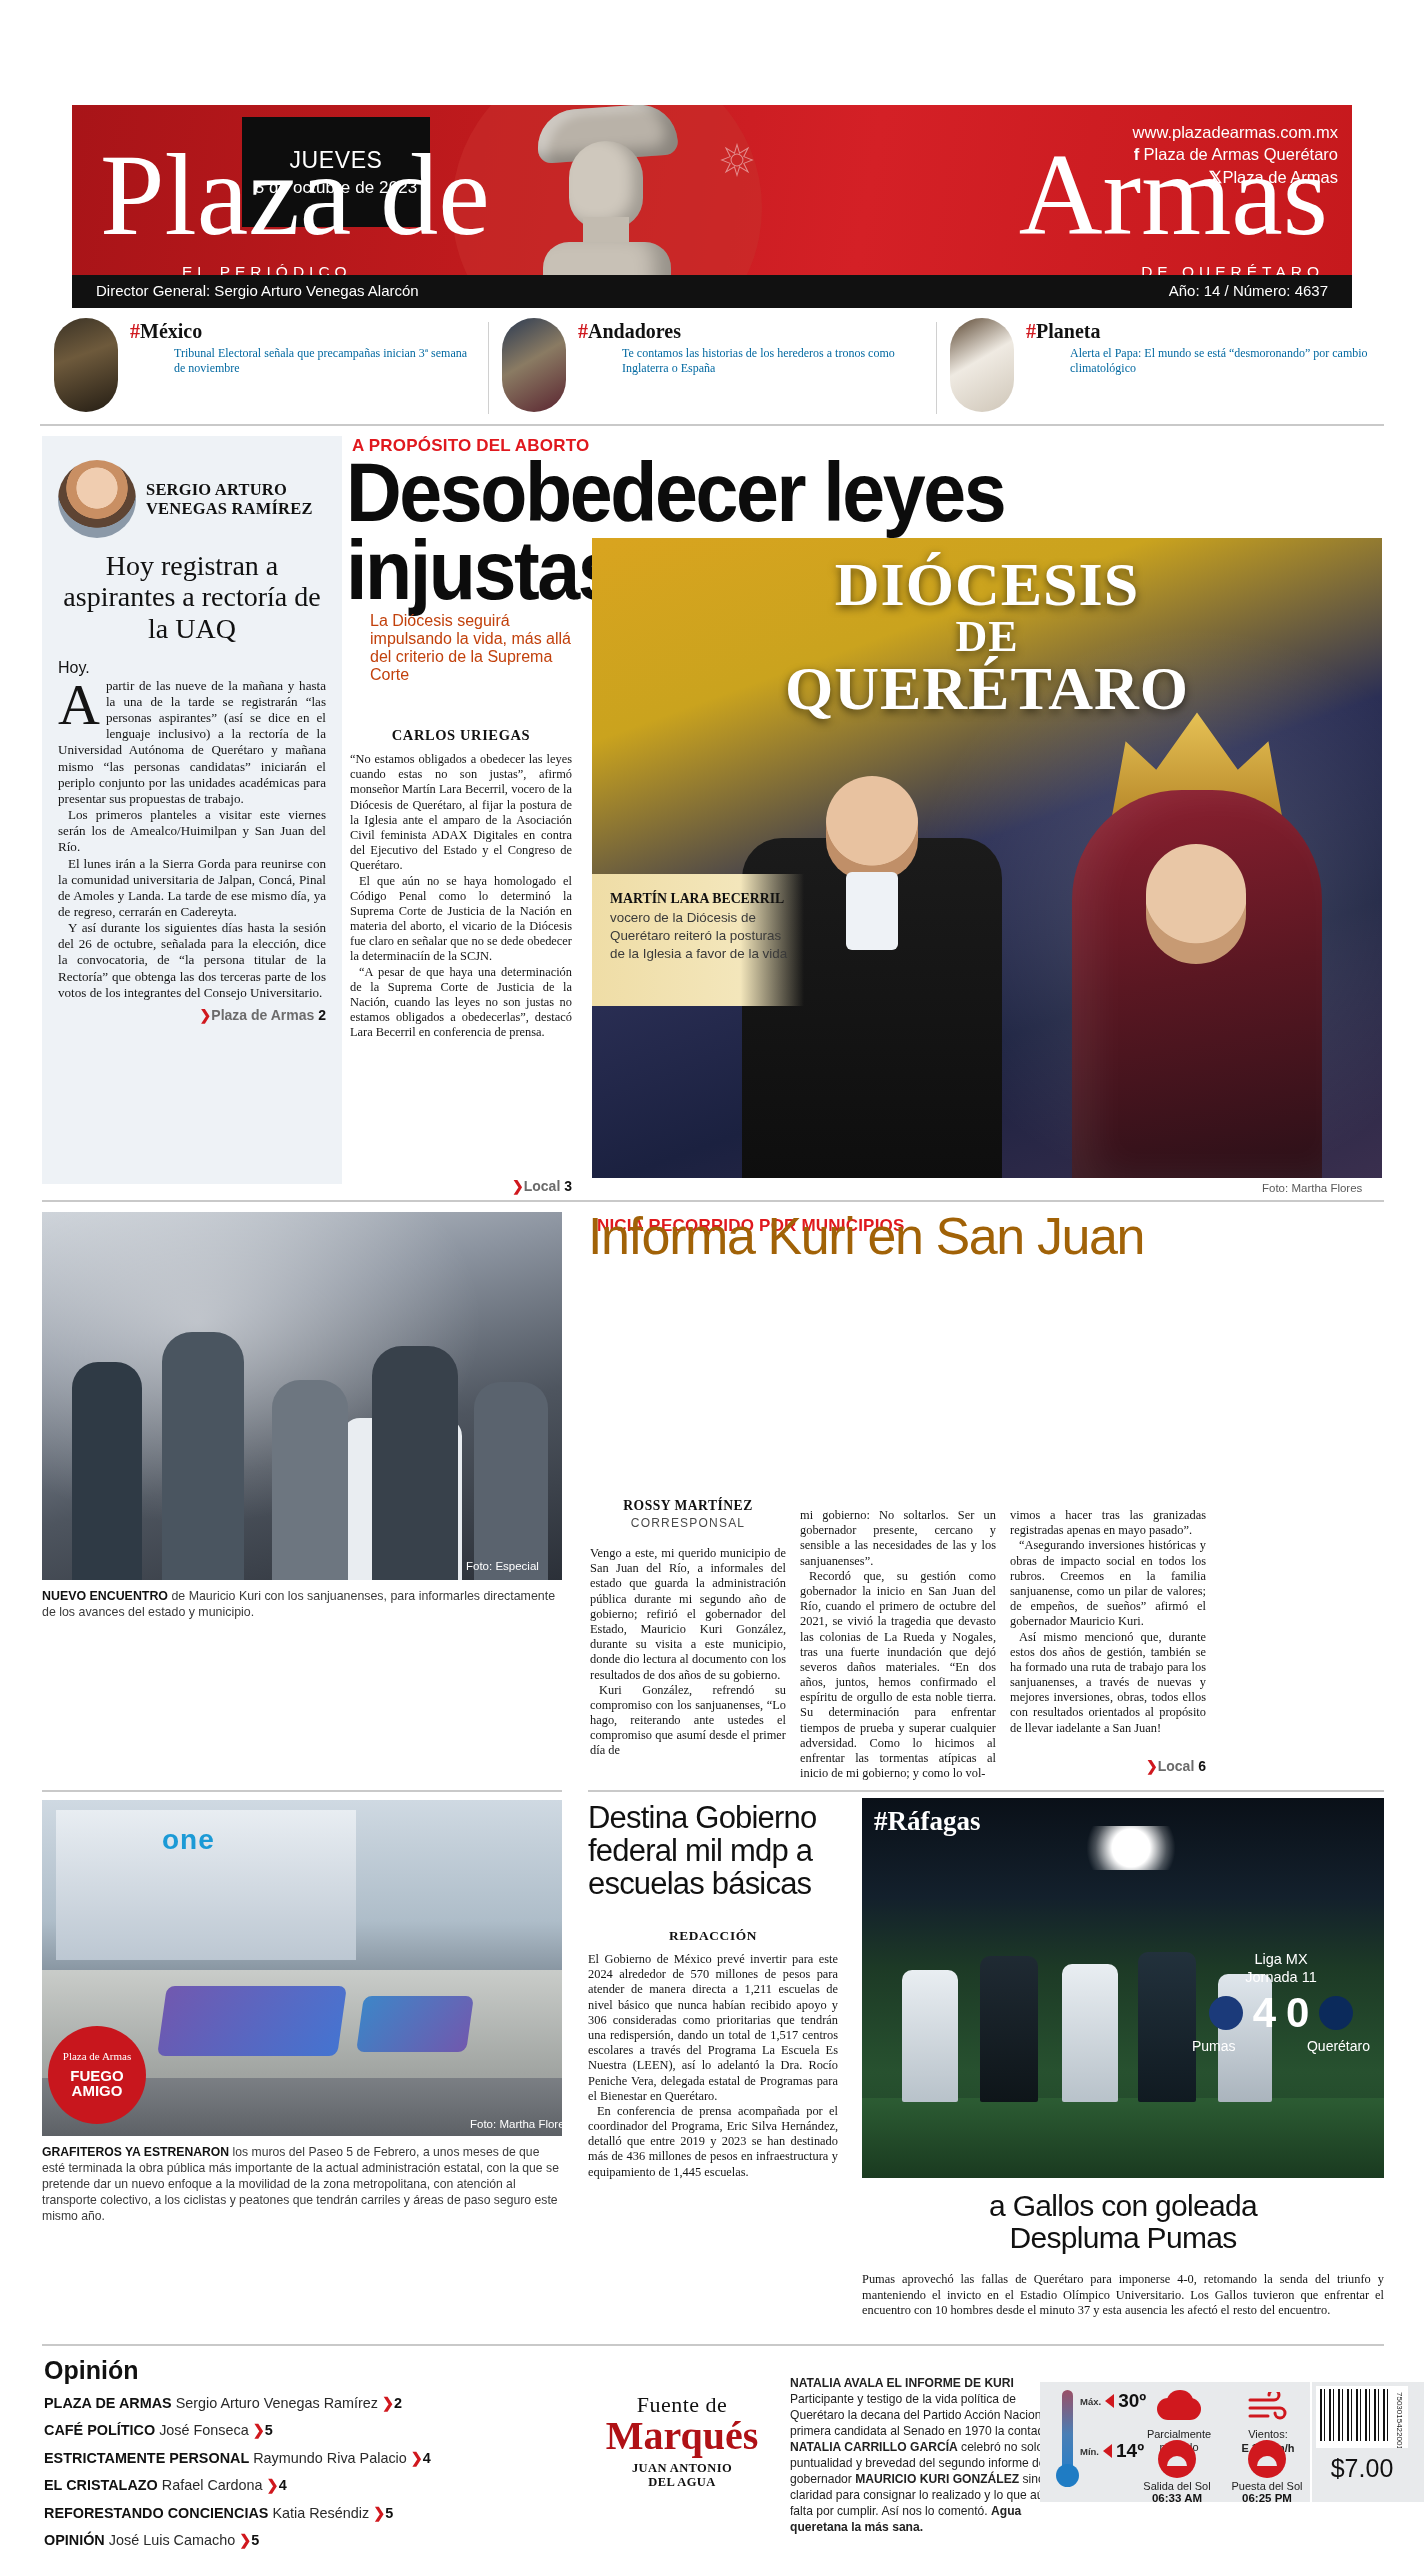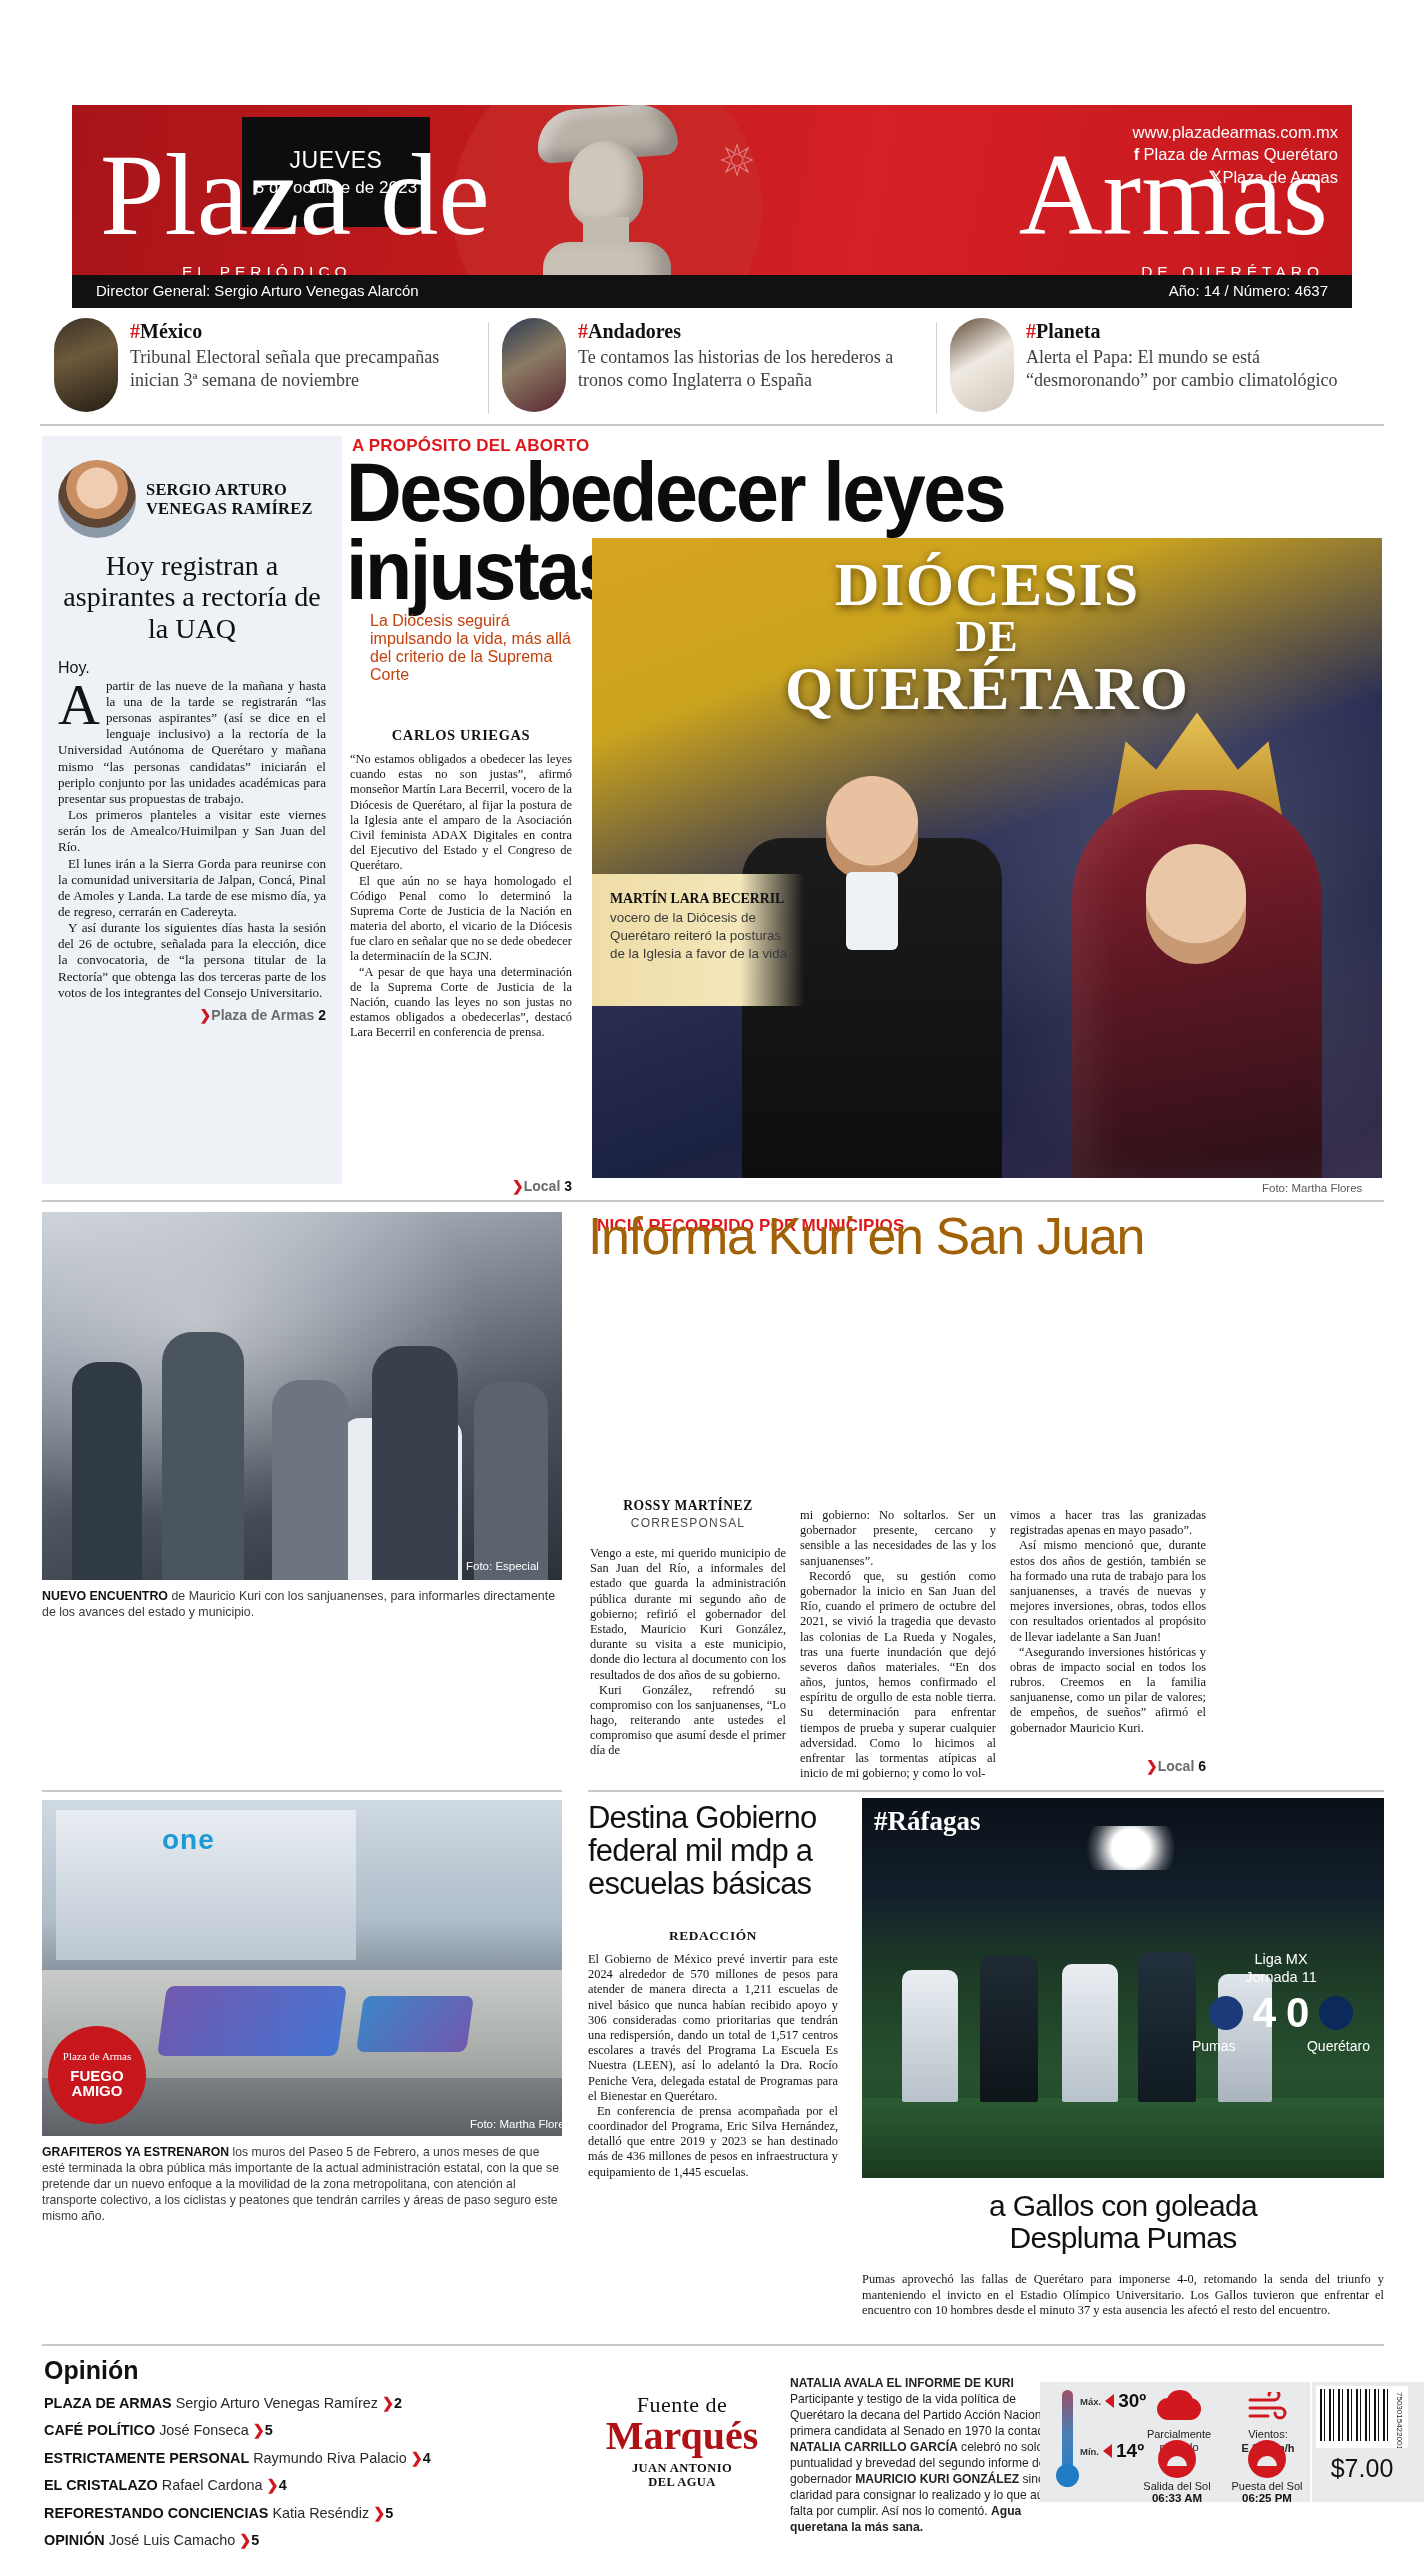--- a/index.html
+++ b/index.html
@@ -82,21 +82,21 @@
   
   .teasers { position:absolute; left:40px; top:318px; width:1344px; height:100px; display:flex; }
   .teaser { flex:1; display:flex; gap:12px; padding:0 14px; position:relative;justify-content:space-between; }
   .teaser + .teaser::before {
     content:""; position:absolute; left:0; top:4px; bottom:4px; width:1px; background:#d0d0d0;
   }
   .t-thumb { width:64px; height:94px; border-radius:34px; flex:0 0 64px; overflow:hidden; }
   .t-body { flex:1; padding-top:2px; }
   .t-tag { font-family:"Liberation Serif", serif; font-weight:700; font-size:20px; color:#111; }
   .t-tag .hash { color:#d0181e; }
-  .t-txt { font-family:"Liberation Serif", serif; font-size:18px; line-height:1.28; color:#404040; margin-top:3px; }
+  .t-txt { font-family:"Liberation Serif", serif; font-size:12px; line-height:1.28; color:#0369a1; margin-top:3px;margin-left:44px; }
 
   .thumb-a { background:linear-gradient(160deg,#3b3326,#6e5a3c 40%,#241d14); }
   .thumb-b { background:linear-gradient(150deg,#2b3a52,#8a7b63 45%,#5a2430); }
   .thumb-c { background:linear-gradient(150deg,#5a4631,#efeae2 45%,#cfc6b8); }
 
   .rule-full { position:absolute; left:40px; top:424px; width:1344px; height:2px; background:#c9c9c9; }
 
   
   .opcol {
     position:absolute; left:42px; top:436px; width:300px; height:748px;
@@ -587,22 +587,22 @@
   <div class="kcol" id="kcol1">
     <p class="first">Vengo a este, mi querido municipio de San Juan del Río, a informales del estado que guarda la administración pública durante mi segundo año de gobierno; refirió el gobernador del Estado, Mauricio Kuri González, durante su visita a este municipio, donde dio lectura al documento con los resultados de dos años de su gobierno.</p>
     <p>Kuri González, refrendó su compromiso con los sanjuanenses, “Lo hago, reiterando ante ustedes el compromiso que asumí desde el primer día de</p>
   </div>
   <div class="kcol" id="kcol2">
     <p class="first">mi gobierno: No soltarlos. Ser un gobernador presente, cercano y sensible a las necesidades de las y los sanjuanenses”.</p>
     <p>Recordó que, su gestión como gobernador la inicio en San Juan del Río, cuando el primero de octubre del 2021, se vivió la tragedia que devasto las colonias de La Rueda y Nogales, tras una fuerte inundación que dejó severos daños materiales. “En dos años, juntos, hemos confirmado el espíritu de orgullo de esta noble tierra. Su determinación para enfrentar tiempos de prueba y superar cualquier adversidad. Como lo hicimos al enfrentar las tormentas atípicas al inicio de mi gobierno; y como lo vol-</p>
   </div>
   <div class="kcol" id="kcol3">
     <p class="first">vimos a hacer tras las granizadas registradas apenas en mayo pasado”.</p>
+    <p>“Asegurando inversiones históricas y obras de impacto social en todos los rubros. Creemos en la familia sanjuanense, como un pilar de valores; de empeños, de sueños” afirmó el gobernador Mauricio Kuri.</p>
     <p>Así mismo mencionó que, durante estos dos años de gestión, también se ha formado una ruta de trabajo para los sanjuanenses, a través de nuevas y mejores inversiones, obras, todos ellos con resultados orientados al propósito de llevar iadelante a San Juan!</p>
-    <p>“Asegurando inversiones históricas y obras de impacto social en todos los rubros. Creemos en la familia sanjuanense, como un pilar de valores; de empeños, de sueños” afirmó el gobernador Mauricio Kuri.</p>
   </div>
   <div id="kuri-jump"><span style="color:#d0181e">❯</span><span>Local</span> <span style="color:#111">6</span></div>
 
   <div class="rule-3"></div>
   <div class="rule-4"></div>
 
   <div class="photo-graf">
     <div class="gr-bldg"></div>
     <div class="gr-one">one</div>
     <div class="gr-wall"></div>

